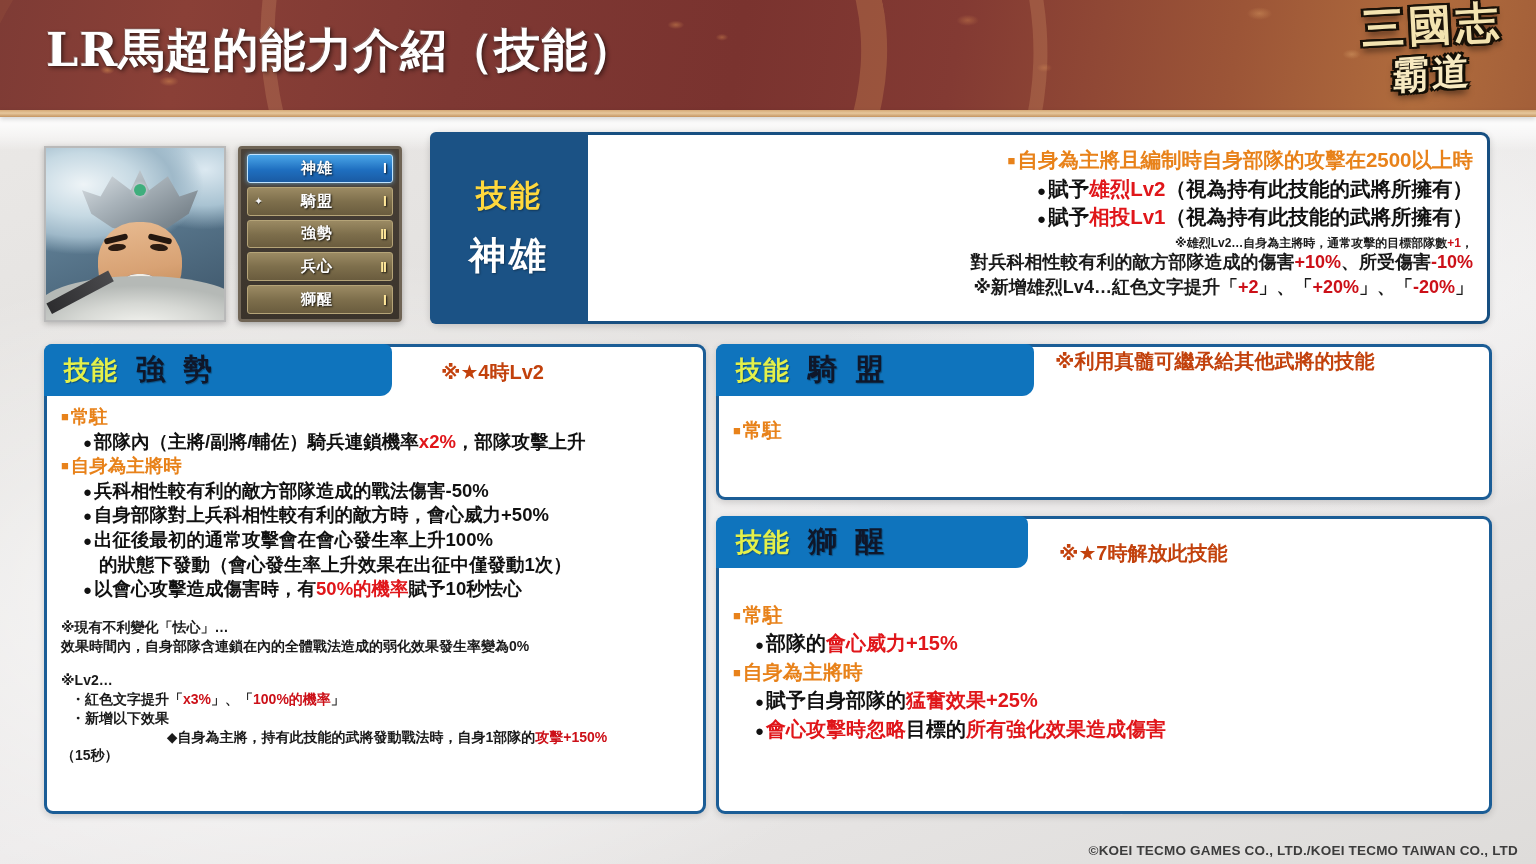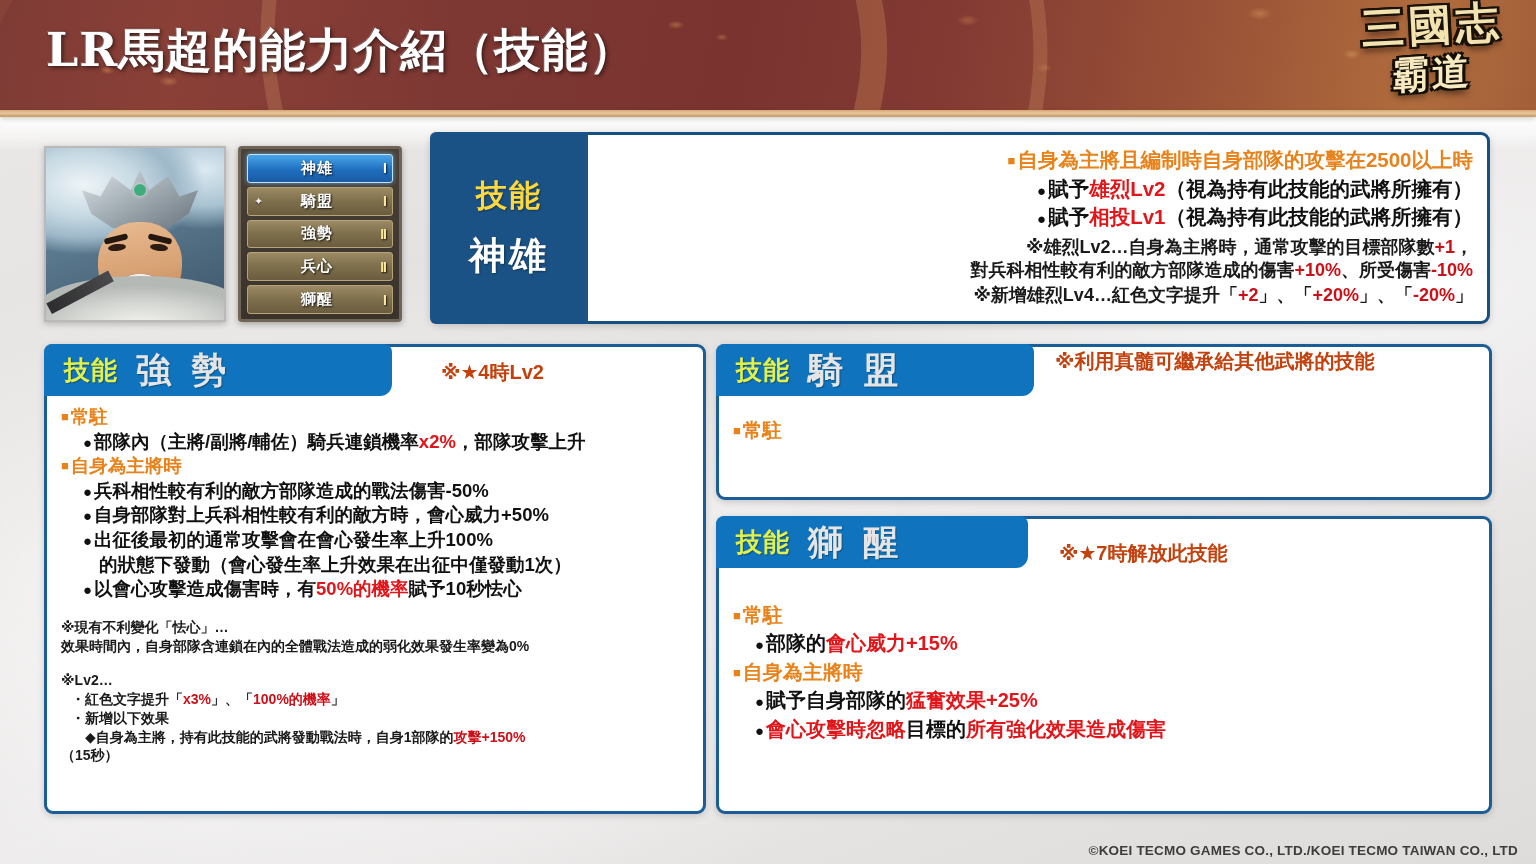--- a/index.html
+++ b/index.html
@@ -358,21 +358,21 @@
   .bul { font-size: 15px; margin-right: 2px; }
 
   .t-orange { color: #e8821a; font-weight: 700; }
   .t-red    { color: #e0161a; font-weight: 700; }
   .t-dred   { color: #cc1018; font-weight: 700; }
   .t-black  { color: #111111; font-weight: 700; }
   .t-plain  { color: #1a1a1a; font-weight: 700; }
 
   .hero-l1 { font-size: 20.5px; margin-bottom: 3px; }
   .hero-l2 { font-size: 20.5px; padding-left: 24px; margin-bottom: 2px; }
-  .hero-note { font-size: 18px; margin-top: 5px; }
+  .hero-note { font-size: 12px; margin-top: 5px; }
   .hero-note2 { font-size: 18px; padding-left: 146px; }
   .hero-note3 { font-size: 18px; margin-top: 2px; }
 
   
   .card-head {
     position: absolute;
     left: -3px; top: -3px;
     height: 52px;
     background: #0f74bd;
     border-radius: 8px 8px 12px 0;
@@ -383,23 +383,23 @@
   }
   .card-head .lbl {
     font-size: 26px;
     font-weight: 700;
     color: #e3f04a;
     font-family: "DejaVu Sans", sans-serif;
     letter-spacing: 1px;
     text-shadow: 1px 1px 1px rgba(0,0,0,0.3);
   }
   .card-head .nm {
-    font-size: 35px;
-    font-weight: 700;
-    color: #e5e5e5;
+    font-size: 29px;
+    font-weight: 700;
+    color: #0f172a;
     font-family: "DejaVu Sans", sans-serif;
     letter-spacing: 4px;
     text-shadow: 1px 1px 1px rgba(0,0,0,0.3);
   }
   .card-note {
     position: absolute;
     top: 12px;
     font-size: 20px;
     font-weight: 700;
     color: #c2410c;
@@ -415,21 +415,21 @@
   .card-qs { left: 44px; top: 344px; width: 662px; height: 470px; }
   .card-qs .card-head { width: 348px; }
   .card-qs .card-note { left: 394px; }
   .card-qs .card-body { top: 58px; }
   .qs-l { font-size: 18.5px; line-height: 1.33; }
   .qs-sub { padding-left: 22px; }
   .qs-cont { padding-left: 38px; }
   .qs-gap { height: 16px; }
   .qs-small { font-size: 14px; line-height: 1.34; }
   .qs-ind1 { padding-left: 10px; }
-  .qs-ind2 { padding-left: 24px; }
+  .qs-ind2 { padding-left: 24px; text-align: center; }
 
   
   .card-qm { left: 716px; top: 344px; width: 776px; height: 156px; }
   .card-qm .card-head { width: 318px; }
   .card-qm .card-note { left: 336px; top: 1px; }
   .card-qm .card-body { top: 70px; }
   .qm-l { font-size: 19.5px; line-height: 1.4; }
   .qm-sub { padding-left: 22px; }
 
   

